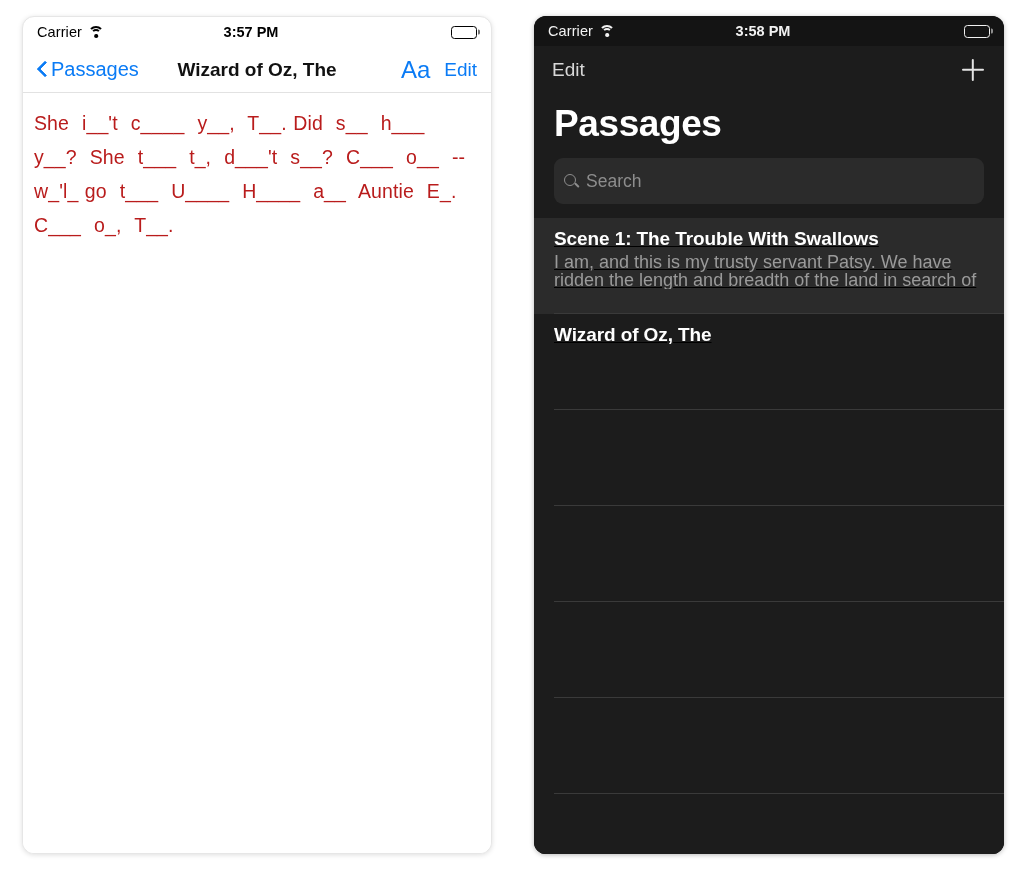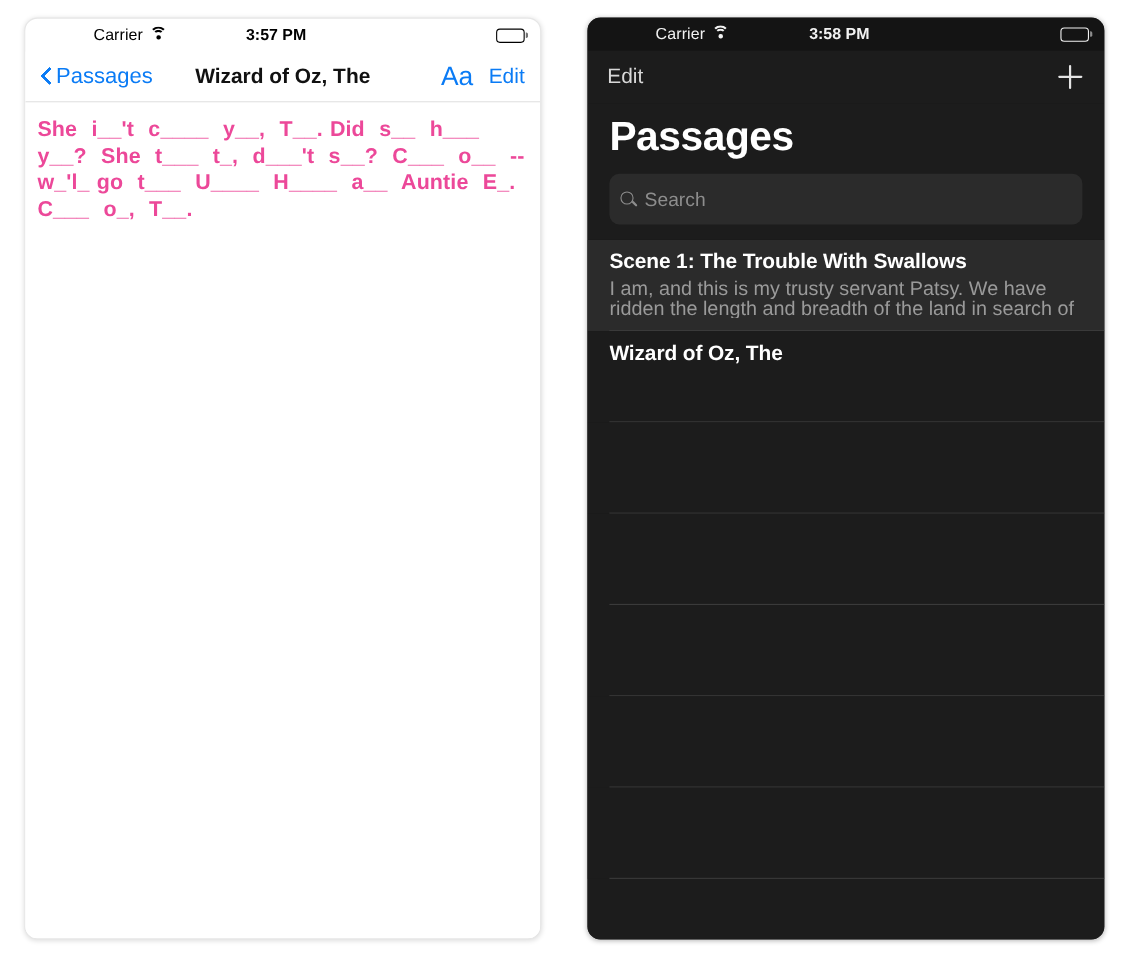--- a/index.html
+++ b/index.html
@@ -38,21 +38,21 @@
   .statusbar-light {
     height: 30px;
     flex: 0 0 30px;
     position: relative;
     display: flex;
     align-items: center;
     color: #000;
     font-size: 14px;
     padding: 0 14px;
   }
-  .sb-left { display: flex; align-items: flex-start; gap: 6px; margin-left: 48px; }
+  .sb-left { display: flex; align-items: center; gap: 6px; }
   .sb-carrier { font-size: 14.5px; letter-spacing: 0.1px; }
   .sb-time {
     position: absolute;
     left: 0; right: 12px;
     text-align: center;
     font-size: 14.5px;
     font-weight: bold;
     pointer-events: none;
   }
   .sb-right {
@@ -159,26 +159,25 @@
   .nav-btn.aa { font-size: 24px; }
 
   .editor-body {
     flex: 1 1 auto;
     background: #ffffff;
     padding: 13px 11px 0 11px;
     overflow: hidden;
   }
   .passage-text {
     font-size: 19.5px;
-    line-height: 24px;
-    color: #ec4899;
+    line-height: 34px;
+    color: #b91c1c;
     letter-spacing: 0.1px;
     word-spacing: 1px;
     white-space: pre-wrap;
-    font-weight: bold;
   }
 
   
   #phone-dark {
     position: absolute;
     left: 534px;
     top: 16px;
     width: 470px;
     height: 838px;
     background: #1c1c1c;
@@ -288,25 +287,26 @@
     font-size: 17.5px;
   }
 
   .list {
     flex: 1 1 auto;
     background: #1c1c1c;
     padding-left: 0;
     overflow: hidden;
   }
   .list-row {
-    height: 83px;
+    height: 96px;
     padding: 10px 20px 12px 20px;
     position: relative;
     cursor: pointer;
     background: #1c1c1c;
+    text-decoration: underline;
   }
   .list-row.highlight { background: #2b2b2b; }
   .list-row::after {
     content: "";
     position: absolute;
     left: 20px;
     right: 0;
     bottom: 0;
     height: 1px;
     background: #3a3a3a;

